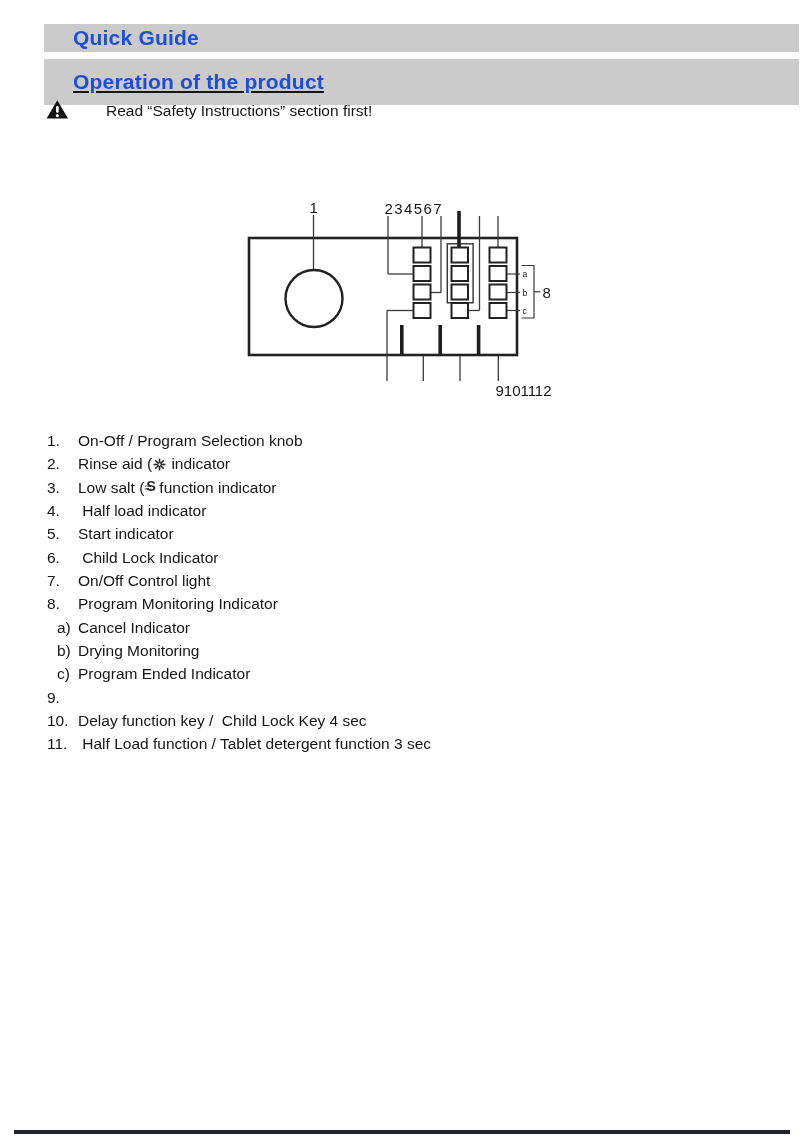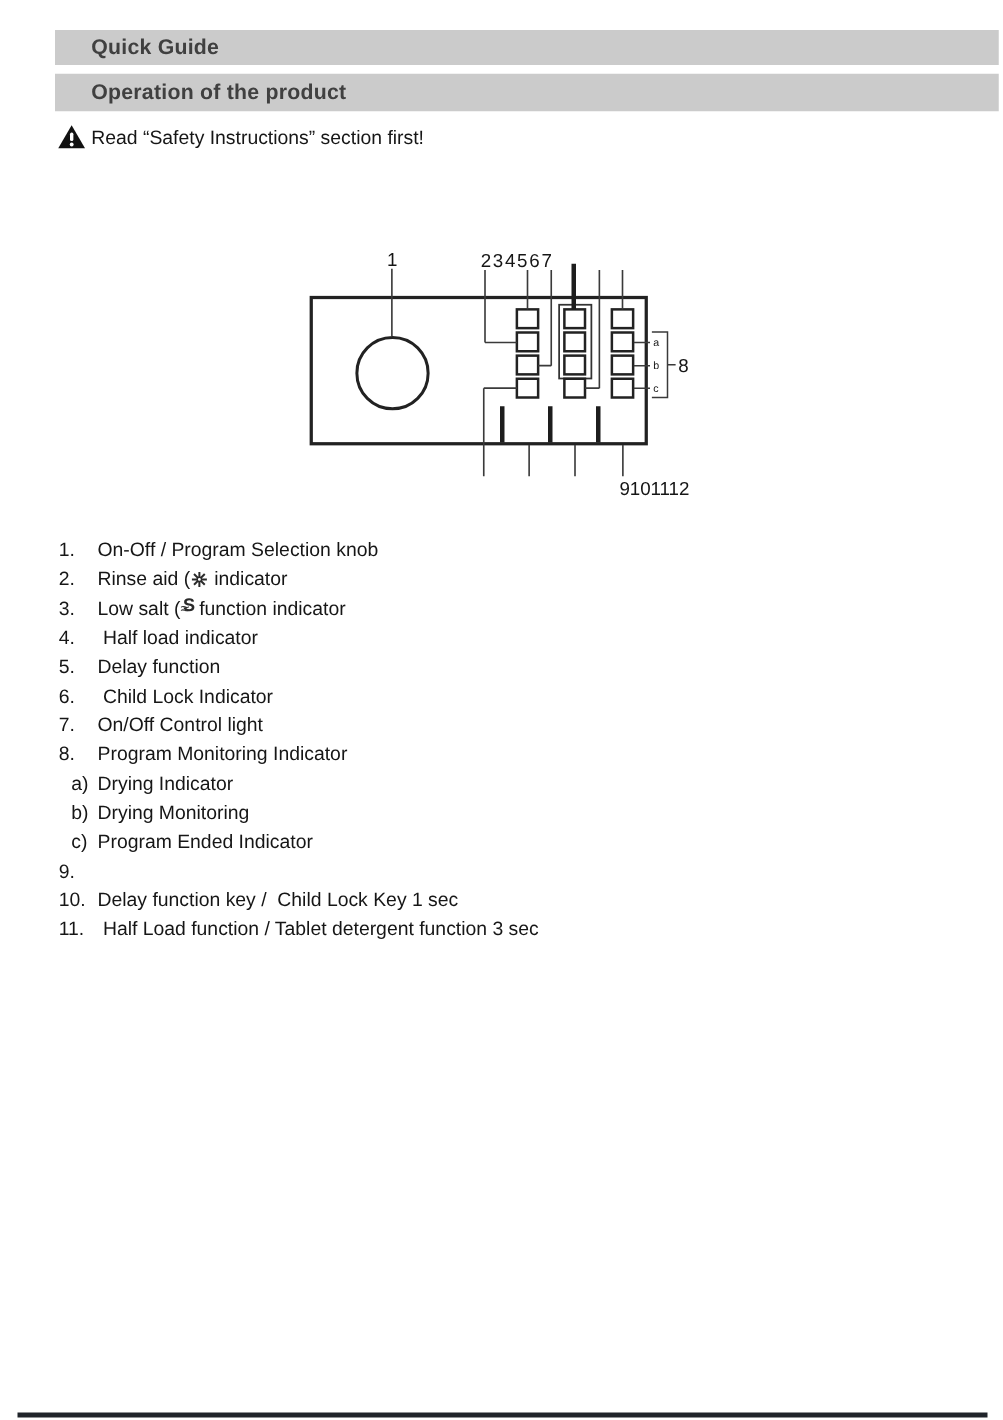--- a/index.html
+++ b/index.html
@@ -6,27 +6,27 @@
   html,body { background:#fff; }
   .page {
     position:relative; width:802px; height:1136px; background:#ffffff;
     font-family:"Liberation Sans", sans-serif; color:#161616; overflow:hidden;
   }
   
   .title-bar {
     position:absolute; left:44px; width:755px; background:#cbcbcb;
     display:flex; align-items:center; padding-left:29px;
   }
-  .title-bar .bar-text { font-weight:bold; font-size:17px; color:#404040; letter-spacing:0.2px; }
+  .title-bar .bar-text { font-weight:bold; font-size:21px; color:#1d4ed8; letter-spacing:0.2px; }
   #bar-quick { top:24px; height:28px; }
-  #bar-operation { top:59px; height:30px; }
+  #bar-operation { top:59px; height:46px;text-decoration:underline; }
   
   .warning-row { position:absolute; left:46px; top:99px; display:flex; align-items:flex-start; }
   .warning-row svg { display:block; margin-right:4px; }
-  .warning-text { font-size:15.5px; color:#161616; line-height:21px; padding-top:1px; }
+  .warning-text { font-size:15.5px; color:#161616; line-height:21px; padding-top:1px;margin-left:33px; }
   
   .diagram-svg { position:absolute; left:240px; top:193px; }
   .diagram-svg text { font-family:"Liberation Sans", sans-serif; fill:#161616; }
   
   .parts-list { position:absolute; left:44px; top:429px; width:720px; }
   .pl-row { height:23.35px; line-height:23.35px; display:flex; padding-left:3px;
             font-size:15.5px; white-space:pre; }
   .pl-row.sub { padding-left:13px; }
   .pl-num { display:inline-block; width:31px; flex-shrink:0; }
   .pl-row.sub .pl-num { width:21px; }
@@ -157,60 +157,60 @@
       <span class="pl-lbl"><span>Low salt (</span><span class="salt-icon"><span class="s-glyph">S</span><span class="s-waves">≈</span></span><span>function indicator</span></span>
     </div>
 
     <div class="pl-row">
       <span class="pl-num">4.</span>
       <span class="pl-lbl"> Half load indicator</span>
     </div>
 
     <div class="pl-row">
       <span class="pl-num">5.</span>
-      <span class="pl-lbl">Delay function</span>
+      <span class="pl-lbl">Start indicator</span>
     </div>
 
     <div class="pl-row">
       <span class="pl-num">6.</span>
       <span class="pl-lbl"> Child Lock Indicator</span>
     </div>
 
     <div class="pl-row">
       <span class="pl-num">7.</span>
       <span class="pl-lbl">On/Off Control light</span>
     </div>
 
     <div class="pl-row">
       <span class="pl-num">8.</span>
       <span class="pl-lbl">Program Monitoring Indicator</span>
     </div>
 
     <div class="pl-row sub">
       <span class="pl-num">a)</span>
-      <span class="pl-lbl">Drying Indicator</span>
+      <span class="pl-lbl">Cancel Indicator</span>
     </div>
 
     <div class="pl-row sub">
       <span class="pl-num">b)</span>
       <span class="pl-lbl">Drying Monitoring</span>
     </div>
 
     <div class="pl-row sub">
       <span class="pl-num">c)</span>
       <span class="pl-lbl">Program Ended Indicator</span>
     </div>
 
     <div class="pl-row">
       <span class="pl-num">9.</span>
     </div>
 
     <div class="pl-row">
       <span class="pl-num">10.</span>
-      <span class="pl-lbl">Delay function key /  Child Lock Key 1 sec</span>
+      <span class="pl-lbl">Delay function key /  Child Lock Key 4 sec</span>
     </div>
 
     <div class="pl-row">
       <span class="pl-num">11.</span>
       <span class="pl-lbl"> Half Load function / Tablet detergent function 3 sec</span>
     </div>
 
 
   </div>
 

